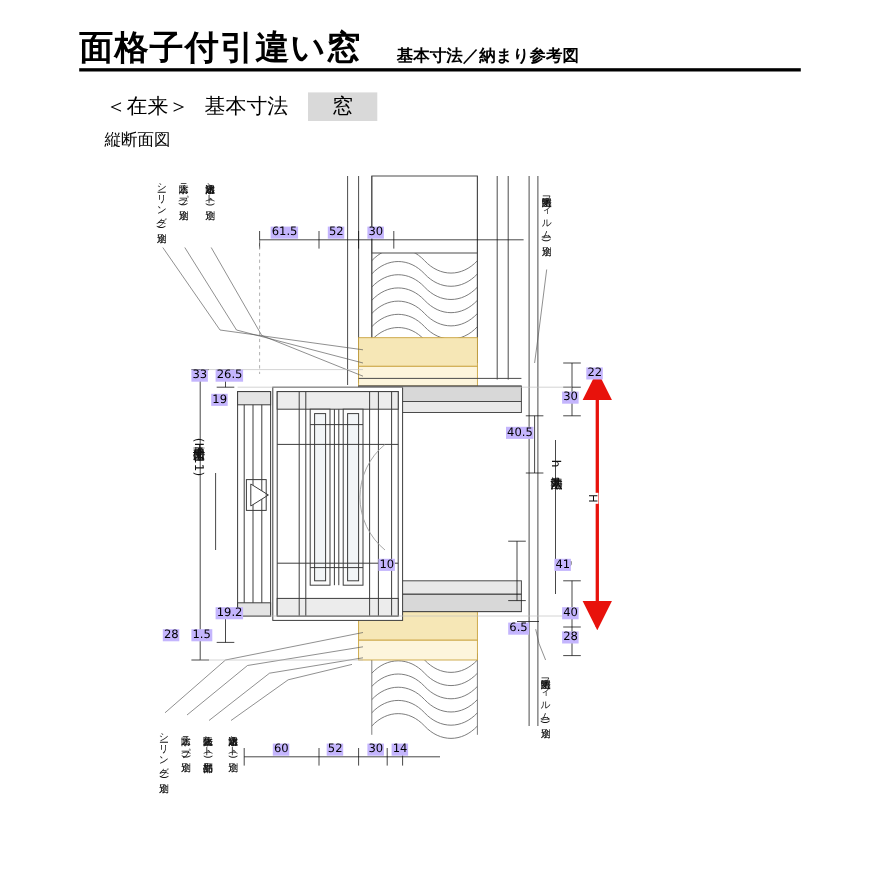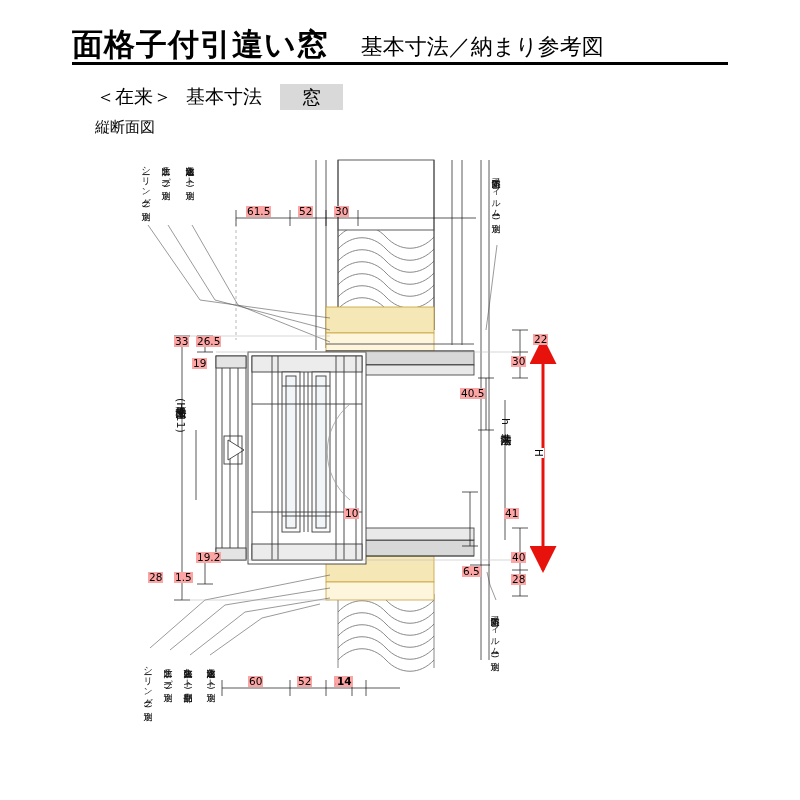--- a/index.html
+++ b/index.html
@@ -27,22 +27,22 @@
     align-items: flex-end;
     gap: 32px;
   }
   .header-main {
     font-size: 31px;
     font-weight: bold;
     letter-spacing: 1px;
     line-height: 1;
   }
   .header-sub {
-    font-size: 22px;
-    font-weight: normal;
+    font-size: 15px;
+    font-weight: bold;
     line-height: 1;
     padding-bottom: 2px;
   }
   .header-rule {
     position: absolute;
     left: 72px;
     top: 62px;
     width: 656px;
     height: 3px;
     background: #000;
@@ -93,21 +93,21 @@
     line-height: 1;
     white-space: nowrap;
     color: #111;
   }
   .dim {
     position: absolute;
     font-size: 10.5px;
     line-height: 1;
     white-space: nowrap;
     color: #000;
-    background: #fca5a5;
+    background: #c4b5fd;
     padding: 0 1px;
   }
   .dimv {
     position: absolute;
     writing-mode: vertical-rl;
     text-orientation: mixed;
     font-size: 10.5px;
     line-height: 1;
     white-space: nowrap;
     color: #000;
@@ -355,21 +355,21 @@
 
 
 <div class="dim" style="left:246px; top:206px;">61.5</div>
 <div class="dim" style="left:298px; top:206px;">52</div>
 <div class="dim" style="left:334px; top:206px;">30</div>
 
 
 <div class="dim" style="left:248px; top:676px;">60</div>
 <div class="dim" style="left:297px; top:676px;">52</div>
 <div class="dim" style="left:334px; top:676px;">30</div>
-<div class="dim" style="left:336px; top:676px;font-weight:bold;">14</div>
+<div class="dim" style="left:356px; top:676px;">14</div>
 
 
 <div class="dim" style="left:174px; top:336px;">33</div>
 <div class="dim" style="left:196px; top:336px;">26.5</div>
 <div class="dim" style="left:192px; top:358px;">19</div>
 <div class="dim" style="left:196px; top:552px;">19.2</div>
 <div class="dim" style="left:174px; top:572px;">1.5</div>
 
 <div class="dim" style="left:148px; top:572px;">28</div>
 

